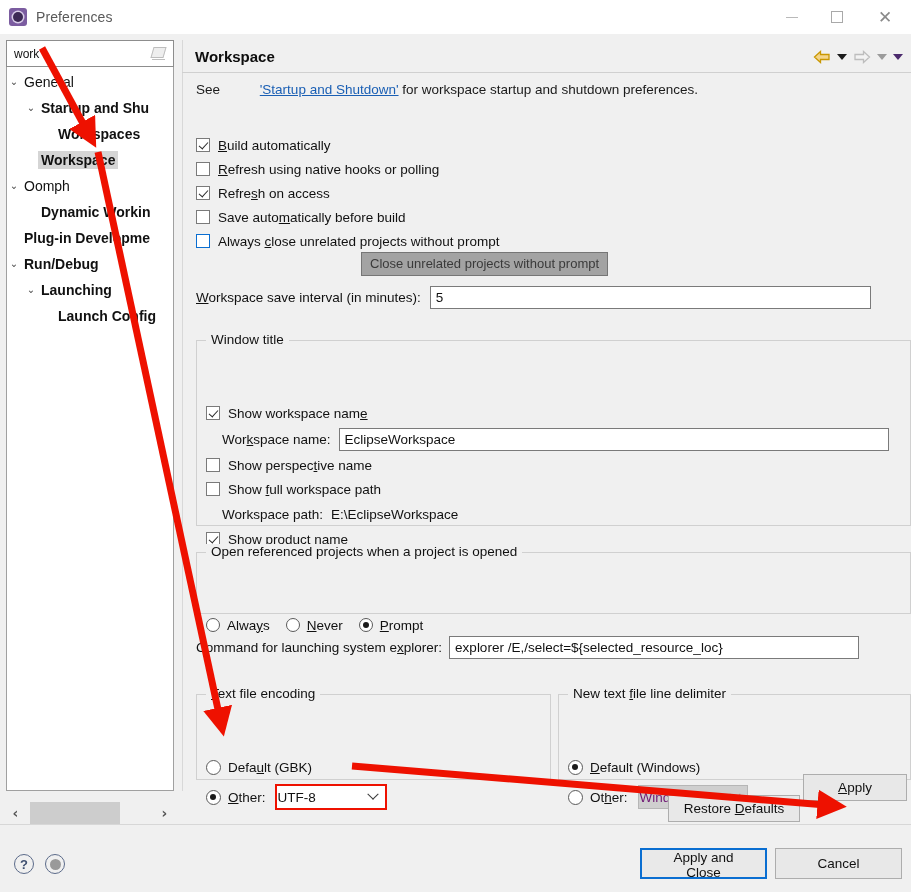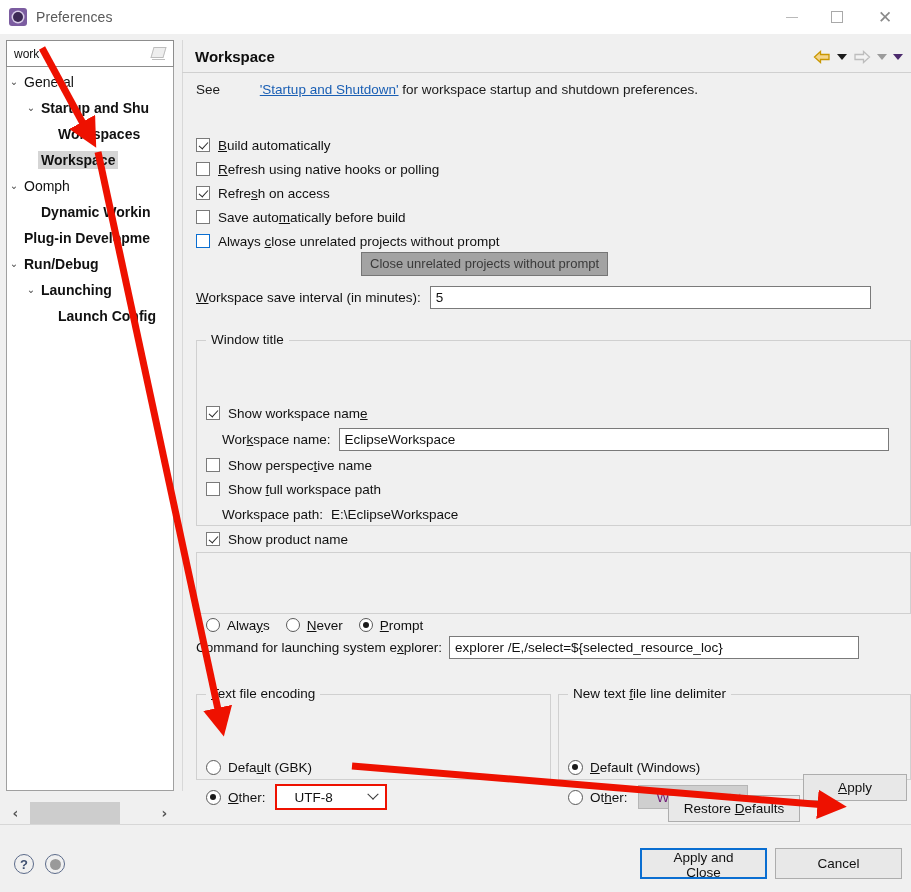--- a/index.html
+++ b/index.html
@@ -234,21 +234,21 @@
   .cmd-row {
     position: absolute; left: 196px; top: 636px;
     width: 715px; display: flex; align-items: center;
   }
   .cmd-field { margin-left: 7px; width: 410px; }
 
   
   .combo {
     display: inline-flex; align-items: center;
     border: 1px solid #7a7a7a; background: #ffffff;
-    height: 24px; padding-left: 18px; min-width: 110px;
+    height: 24px; padding-left: 1px; min-width: 110px;
     position: relative;
   }
   .combo.redring { outline: 2px solid #ee1100; outline-offset: -1px; border-color: #ee1100; }
   .combo.disabled { background: #cfcfcf; border-color: #b6b6b6; color: #7a7a7a; }
   .combo-text { font-size: 13.5px; color: #111; }
   .combo.disabled .combo-text { color: #701a75; }
   .combo-caret {
     margin-left: auto; margin-right: 8px;
     width: 8px; height: 8px;
     border-right: 1.4px solid #3a3a3a; border-bottom: 1.4px solid #3a3a3a;
@@ -450,20 +450,21 @@
         <span class="lbl">E:\EclipseWorkspace</span>
       </div>
       <div class="chk-row">
         <span class="chk on"></span>
         <span class="lbl">Show product name</span>
       </div>
     </div>
   </div>
 
   <div class="group" id="grp-open">
+    <span class="group-title">Open referenced projects when a project is opened</span>
     <div class="inner radios-inline">
       <div class="radio-row">
         <span class="radio"></span>
         <span class="lbl">Alwa<span class="u">y</span>s</span>
       </div>
       <div class="radio-row">
         <span class="radio"></span>
         <span class="lbl"><span class="u">N</span>ever</span>
       </div>
       <div class="radio-row">

